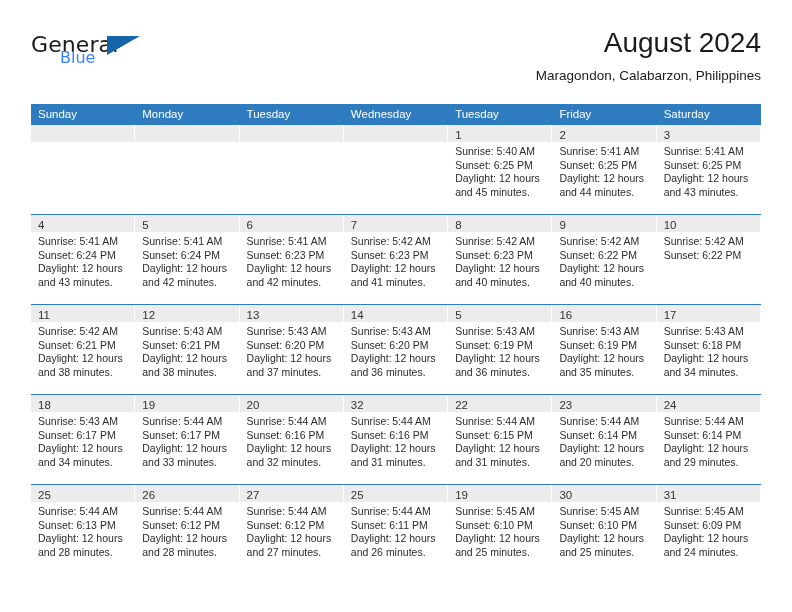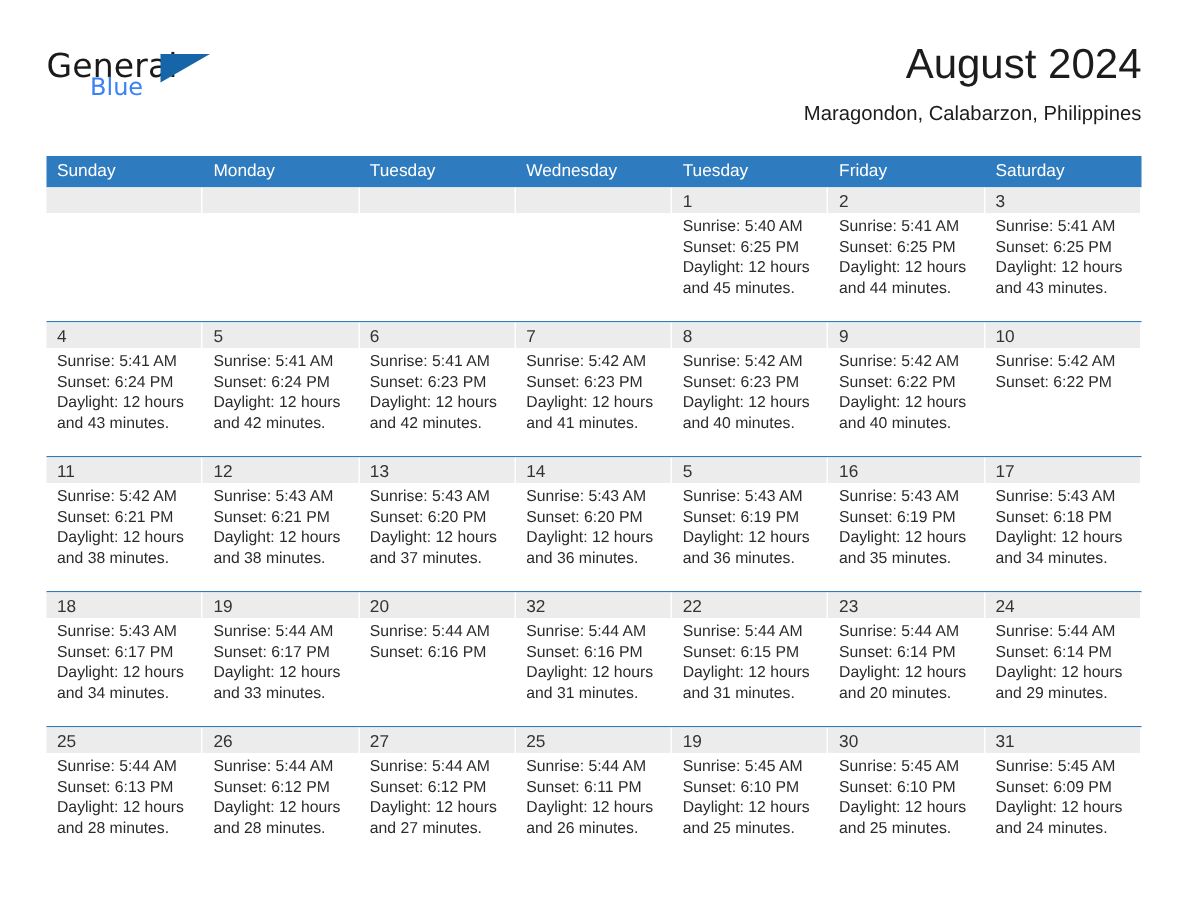--- a/index.html
+++ b/index.html
@@ -347,20 +347,21 @@
               <div>Sunrise: 5:44 AM</div>
               <div>Sunset: 6:17 PM</div>
               <div class="wrap">Daylight: 12 hours and 33 minutes.</div>
             </div>
           </div>
           <div class="day">
             <div class="day-num-band"><span class="day-num">20</span></div>
             <div class="day-info">
               <div>Sunrise: 5:44 AM</div>
               <div>Sunset: 6:16 PM</div>
+              <div class="wrap">Daylight: 12 hours and 32 minutes.</div>
             </div>
           </div>
           <div class="day">
             <div class="day-num-band"><span class="day-num">32</span></div>
             <div class="day-info">
               <div>Sunrise: 5:44 AM</div>
               <div>Sunset: 6:16 PM</div>
               <div class="wrap">Daylight: 12 hours and 31 minutes.</div>
             </div>
           </div>

